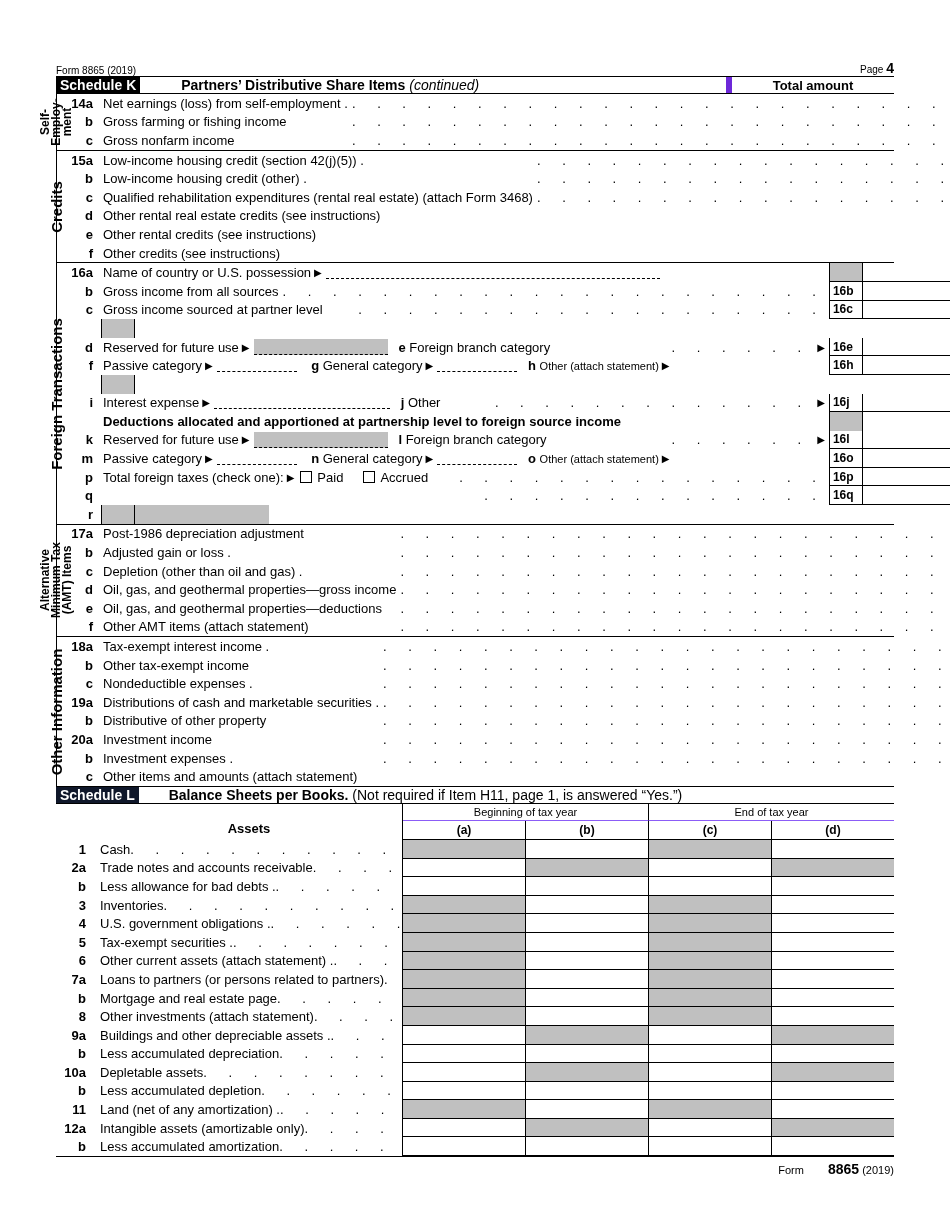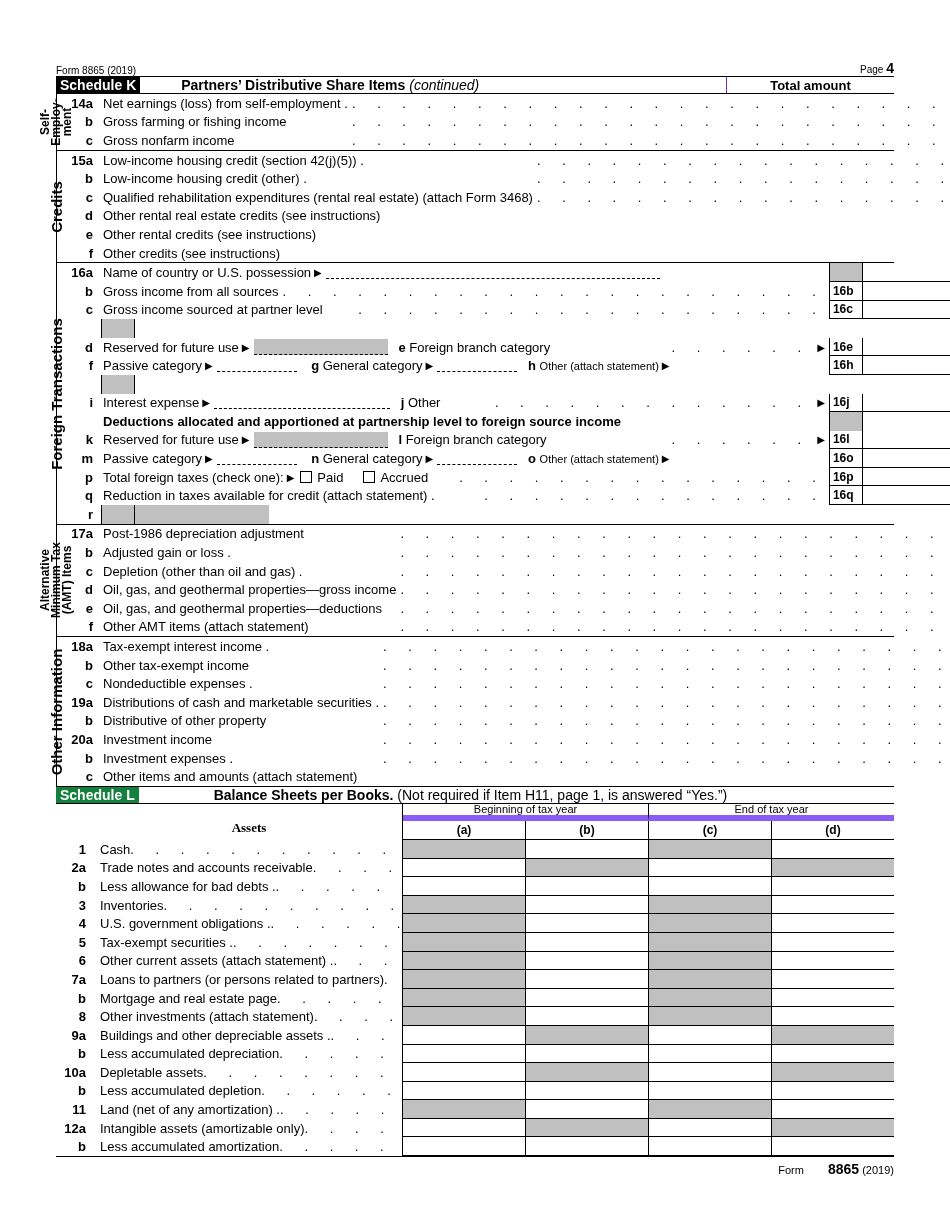--- a/index.html
+++ b/index.html
@@ -4,53 +4,53 @@
 <style>
   * { box-sizing: border-box; margin: 0; padding: 0; }
   body { width: 950px; height: 1229px; background: #fff; font-family: "Liberation Sans", sans-serif; color: #000; position: relative; overflow: hidden; }
   .page { position: absolute; left: 56px; top: 56px; width: 838px; }
   .topline { display: flex; justify-content: space-between; align-items: flex-end; height: 20px; font-size: 10px; }
   .topline .pg b { font-size: 14px; }
   .schedhead { display: flex; height: 18px; border-top: 1.5px solid #000; border-bottom: 1.5px solid #000; align-items: stretch; }
   .schedhead .tag { background: #000; color: #fff; font-weight: bold; font-size: 14px; padding: 0 4px; display: flex; align-items: center; white-space: nowrap; }
   .schedhead .ttl { flex: 1; font-size: 14px; display: flex; align-items: center; padding-left: 41px; }
   .schedhead .ttl b { font-weight: bold; }
-  .schedhead .tot { width: 168px; border-left: 1px solid #6d28d9; font-weight: bold; font-size: 13px; display: flex; align-items: center; justify-content: center; }
+  .schedhead .tot { width: 168px; border-left: 6px solid #6d28d9; font-weight: bold; font-size: 13px; display: flex; align-items: center; justify-content: center; }
   .section { display: flex; border-bottom: 1.5px solid #000; }
   .vlabel { width: 44px; border-right: 1.5px solid #000; position: relative; }
   .vlabel span { position: absolute; left: 50%; top: 50%; transform: translate(-50%,-50%) rotate(-90deg); white-space: nowrap; font-weight: bold; font-size: 15px; text-align: center; line-height: 1; }
   .vlabel.small span { font-size: 12px; line-height: 11px; }
   .rows { flex: 1; }
   .row { display: flex; height: 18.6px; align-items: stretch; }
   .row .num { width: 44px; text-align: right; padding-right: 8px; font-weight: bold; font-size: 13px; display: flex; align-items: center; justify-content: flex-end; }
   .row .desc { flex: 1; font-size: 13px; display: flex; align-items: center; padding-left: 2px; overflow: hidden; white-space: nowrap; position: relative; }
   .row .desc .dots { flex: 1; overflow: hidden; letter-spacing: 9px; color: #000; margin-left: 4px; padding-right: 4px; text-align: right; }
   .row .desc b { font-weight: bold; }
   .row .box { width: 34px; border-left: 1.5px solid #000; border-right: 1.5px solid #000; border-bottom: 1px solid #000; font-weight: bold; font-size: 12px; display: flex; align-items: center; padding-left: 3px; }
   .row .box.shade { background: #c0c0c0; }
   .row .amt { width: 134px; border-bottom: 1px solid #000; }
   .row .amt.shade { background: #c0c0c0; }
   .line { display: inline-block; border-bottom: 1px dashed #000; height: 12px; }
   .shadeline { display: inline-block; background: #c0c0c0; border-bottom: 1px dashed #000; height: 16px; }
   .arrow { font-size: 10px; margin: 0 4px 0 3px; }
   .chk { display: inline-block; width: 12px; height: 12px; border: 1px solid #000; margin: 0 5px 0 2px; }
   .sm { font-size: 11px; }
   .lhead { display: flex; height: 18px; border-top: 1.5px solid #000; border-bottom: 1px solid #000; }
-  .lhead .tag { background: #15803d; color: #fff; font-weight: bold; font-size: 14px; padding: 0 4px; display: flex; align-items: center; }
-  .lhead .ttl { font-size: 14px; display: flex; align-items: center; padding-left: 30px; margin-left: 45px; }
+  .lhead .tag { background: #0f172a; color: #fff; font-weight: bold; font-size: 14px; padding: 0 4px; display: flex; align-items: center; }
+  .lhead .ttl { font-size: 14px; display: flex; align-items: center; padding-left: 30px; }
   .ltable { display: flex; }
   .lleft { width: 346px; }
   .lright { flex: 1; border-left: 1.5px solid #000; }
   .lsubhead { display: flex; height: 17px; font-size: 11px; }
-  .lsubhead div { flex: 1; text-align: center; border-bottom: 6px solid #8b5cf6; display: flex; align-items: center; justify-content: center; }
+  .lsubhead div { flex: 1; text-align: center; border-bottom: 1px solid #8b5cf6; display: flex; align-items: center; justify-content: center; }
   .lsubhead div:first-child { border-right: 1.5px solid #000; }
   .lcolhead { display: flex; height: 19px; font-size: 12px; font-weight: bold; border-bottom: 1.5px solid #000; }
   .lcolhead div { flex: 1; text-align: center; border-right: 1.5px solid #000; display: flex; align-items: center; justify-content: center; }
   .lcolhead div:last-child { border-right: none; }
-  .assets-title { height: 36px; display: flex; align-items: flex-end; justify-content: center; font-weight: bold; font-size: 13px; padding-bottom: 4px; padding-left: 40px; font-family: Liberation Serif, serif; }
+  .assets-title { height: 36px; display: flex; align-items: flex-end; justify-content: center; font-weight: bold; font-size: 13px; padding-bottom: 4px; padding-left: 40px; }
   .lrow { display: flex; height: 18.6px; font-size: 13px; align-items: center; }
   .lrow .num { width: 30px; font-weight: bold; text-align: right; padding-right: 14px; box-sizing: content-box; }
   .lrow .desc { flex: 1; display: flex; white-space: nowrap; overflow: hidden; }
   .lrow .desc .dots { flex: 1; overflow: hidden; letter-spacing: 9px; text-align: right; padding-right: 4px; }
   .lcells { display: flex; height: 18.6px; border-bottom: 1px solid #000; }
   .lcells div { flex: 1; border-right: 1.5px solid #000; }
   .lcells div:last-child { border-right: none; }
   .lcells div.shade { background: #c0c0c0; }
   .bottomrule { border-top: 1.5px solid #000; }
   .footer { text-align: right; font-size: 11px; padding-top: 4px; }
@@ -243,21 +243,20 @@
       </div>
       <div class="row">
         <div class="num">p</div>
         <div class="desc"><span>Total foreign taxes (check one):</span><span class="arrow">▶</span><span class="chk"></span><span>Paid</span>&nbsp;&nbsp;&nbsp;&nbsp;&nbsp;<span class="chk"></span><span>Accrued</span><span class="dots">. . . . . . . . . . . . . . .</span></div>
         <div class="box">16p</div>
           <div class="amt"></div>
       </div>
       <div class="row">
         <div class="num">q</div>
         <div class="desc">
-            <span>Reduction in taxes available for credit (attach statement) .</span>
             <span class="dots">. . . . . . . . . . . . . .</span>
           </div>
         <div class="box">16q</div>
           <div class="amt"></div>
       </div>
       <div class="row">
         <div class="num">r</div>
         <div class="box shade" style="border-bottom:none"></div>
           <div class="amt shade" style="border-bottom:none"></div>
       </div>

